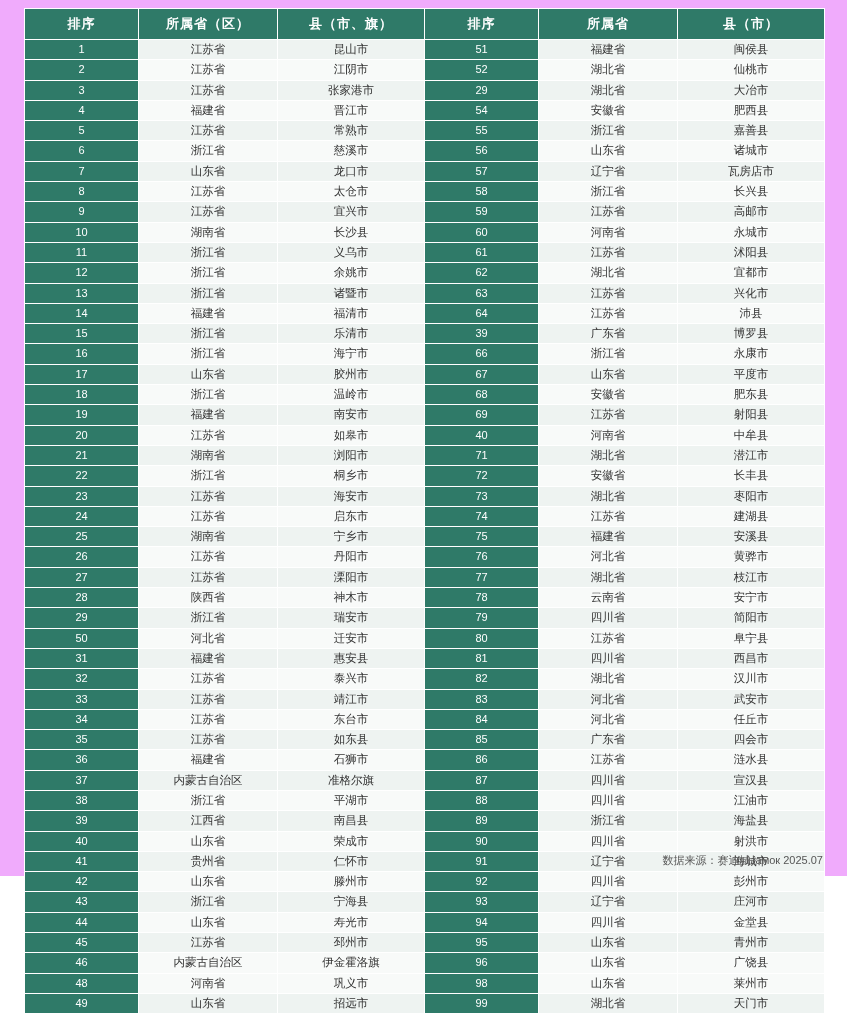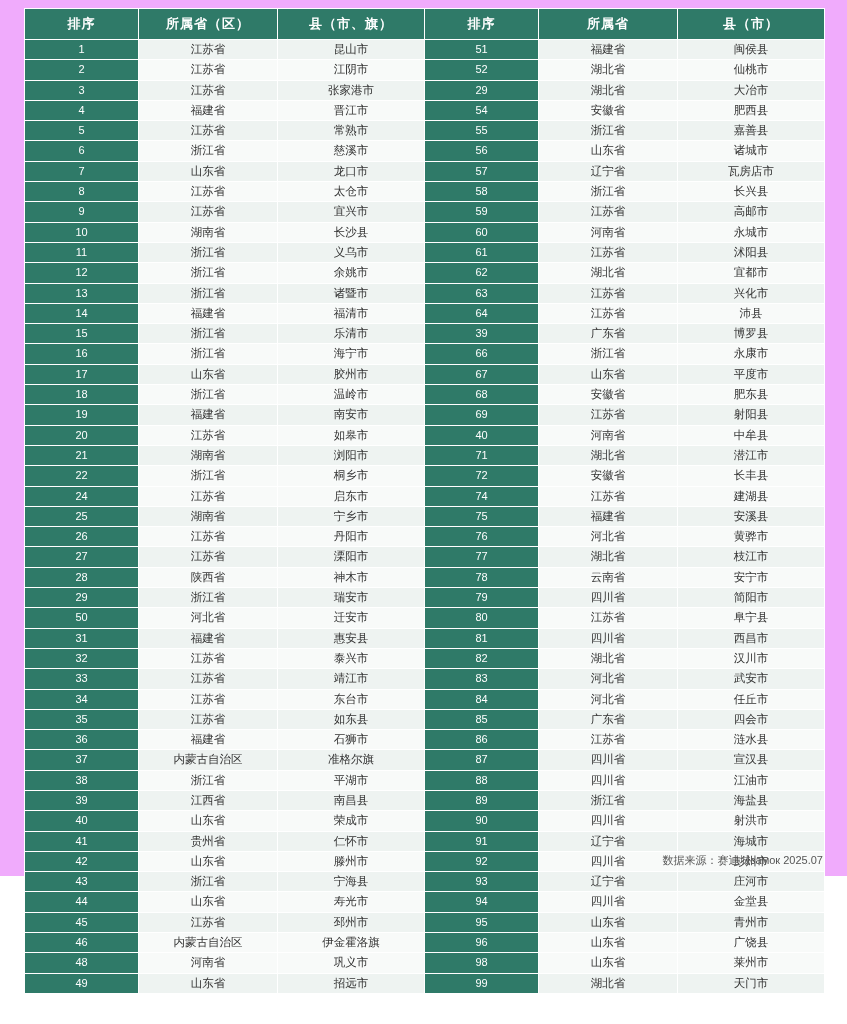--- a/index.html
+++ b/index.html
@@ -262,20 +262,28 @@
           <td class="data">潜江市</td>
         </tr>
         <tr class="even">
           <td class="rank">22</td>
           <td class="data">浙江省</td>
           <td class="data">桐乡市</td>
           <td class="rank">72</td>
           <td class="data">安徽省</td>
           <td class="data">长丰县</td>
         </tr>
+        <tr class="odd">
+          <td class="rank">23</td>
+          <td class="data">江苏省</td>
+          <td class="data">海安市</td>
+          <td class="rank">73</td>
+          <td class="data">湖北省</td>
+          <td class="data">枣阳市</td>
+        </tr>
         <tr class="even">
           <td class="rank">24</td>
           <td class="data">江苏省</td>
           <td class="data">启东市</td>
           <td class="rank">74</td>
           <td class="data">江苏省</td>
           <td class="data">建湖县</td>
         </tr>
         <tr class="odd">
           <td class="rank">25</td>

